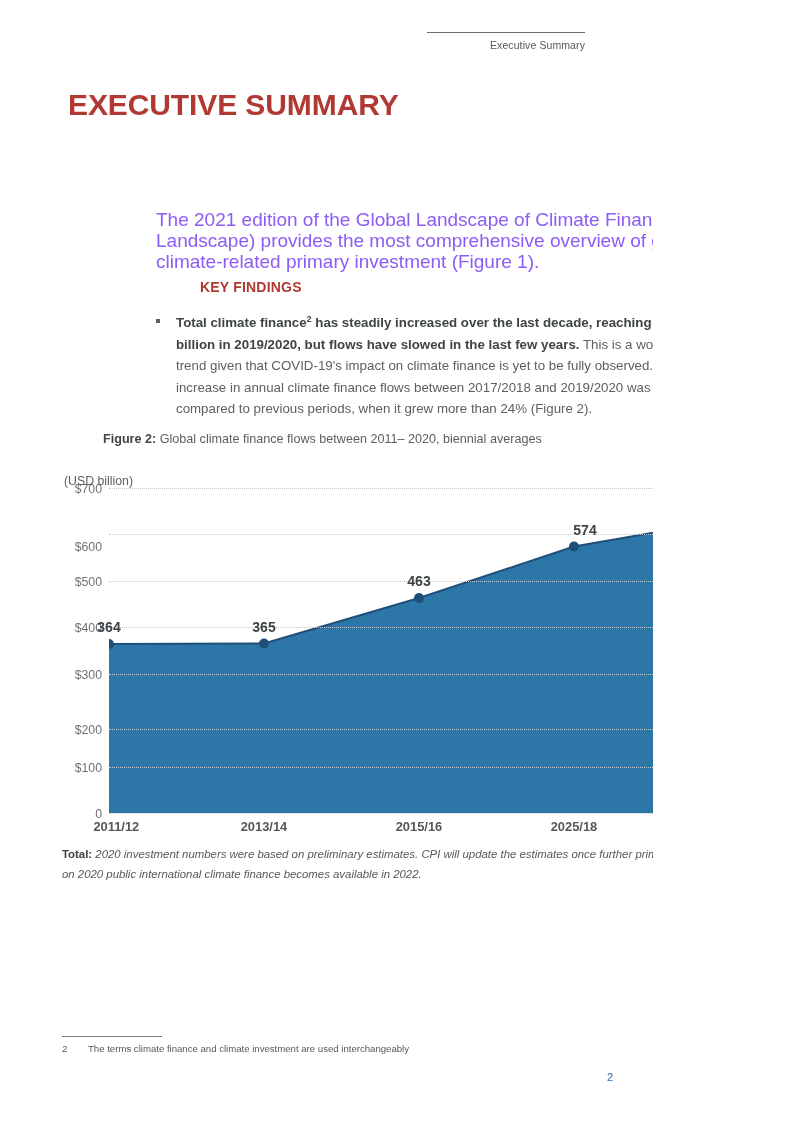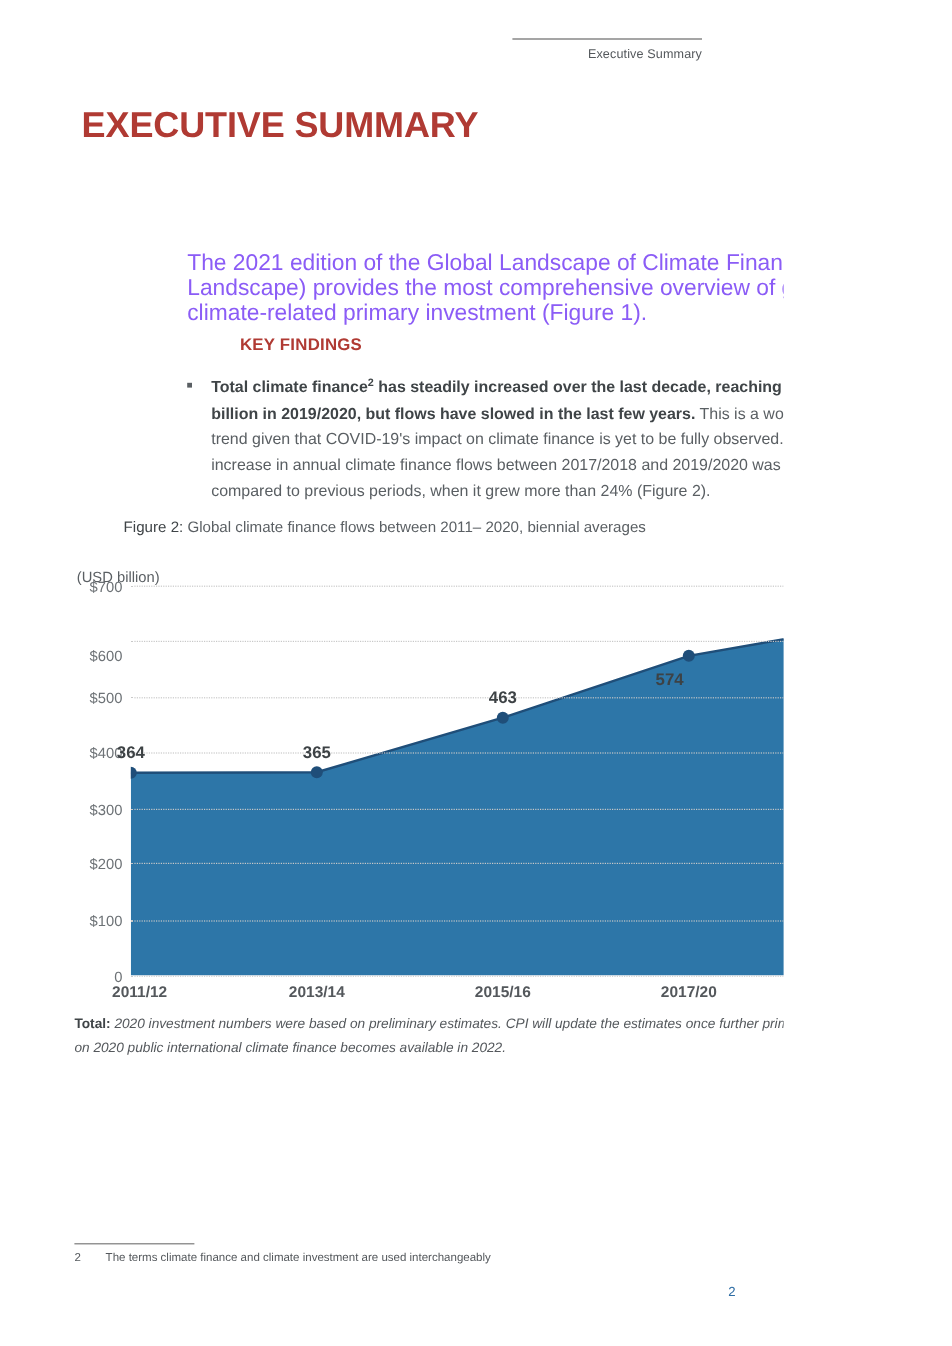--- a/index.html
+++ b/index.html
@@ -103,21 +103,21 @@
   #bullet-2 { left: 156px; top: 900px; width: 556px; }
 
   
   .fig-caption {
     position: absolute;
     left: 63px;
     top: 432px;
     font-size: 12.6px;
     color: #5a5f63;
   }
-  .fig-caption b { color: #3f4447; font-weight: normal; padding-left: 40px; }
+  .fig-caption b { color: #3f4447; font-weight: bold; padding-left: 40px; }
 
   .chart-wrap {
     position: absolute;
     left: 62px;
     top: 458px;
     width: 660px;
     height: 378px;
   }
   .axis-unit {
     position: absolute;
@@ -251,47 +251,47 @@
           <circle cx="310" cy="110.03571428571428" r="5" fill="#1F4E79"></circle>
           <circle cx="465" cy="58.5" r="5" fill="#1F4E79"></circle>
           <circle cx="620" cy="31.571428571428612" r="5" fill="#1F4E79"></circle>
         </svg>
     <div class="gridline" style="top: 325px;">
           <div class="ytick" style="top: 0px;">0</div>
         </div>
         <div class="gridline" style="top: 278.571px;">
           <div class="ytick" style="top: 0px;">$100</div>
         </div>
-        <div class="gridline" style="top: 231px; text-decoration: underline;">
+        <div class="gridline" style="top: 241px; text-decoration: underline;">
           <div class="ytick" style="top: 0px;">$200</div>
         </div>
         <div class="gridline" style="top: 185.714px;">
           <div class="ytick" style="top: 0px;">$300</div>
         </div>
         <div class="gridline" style="top: 139.286px;">
           <div class="ytick" style="top: 0px;">$400</div>
         </div>
         <div class="gridline" style="top: 92.8571px;">
           <div class="ytick" style="top: 0px;">$500</div>
         </div>
         <div class="gridline" style="top: 46.4286px;">
           <div class="ytick" style="top: 12px;">$600</div>
         </div>
         <div class="gridline" style="top: 0px;">
           <div class="ytick" style="top: 0px;">$700</div>
         </div>
         <div class="xtick first" style="left: 0px;">2011/12</div>
         <div class="xtick" style="left: 155px;">2013/14</div>
         <div class="xtick" style="left: 310px;">2015/16</div>
-        <div class="xtick" style="left: 465px;">2017/20</div>
+        <div class="xtick" style="left: 465px;">2025/18</div>
         <div class="xtick last" style="left: 620px;">2019/20</div>
         <div class="dlabel" style="left: 0px; top: 147px;">364</div>
         <div class="dlabel" style="left: 155px; top: 146.536px;">365</div>
         <div class="dlabel" style="left: 310px; top: 101.036px;">463</div>
-        <div class="dlabel" style="left: 449px; top: 49.5px; margin-top: 36px;">574</div>
+        <div class="dlabel" style="left: 476px; top: 49.5px;">574</div>
         <div class="dlabel" style="left: 620px; top: 22.5714px;">632</div>
       </div>
   </div>
 
   <div class="note">
     <b>Total:</b><span> 2020 investment numbers were based on preliminary estimates. CPI will update the estimates once further primary data on 2020 public international climate finance becomes available in 2022.</span>
   </div>
 
 
   <div class="footnote">

